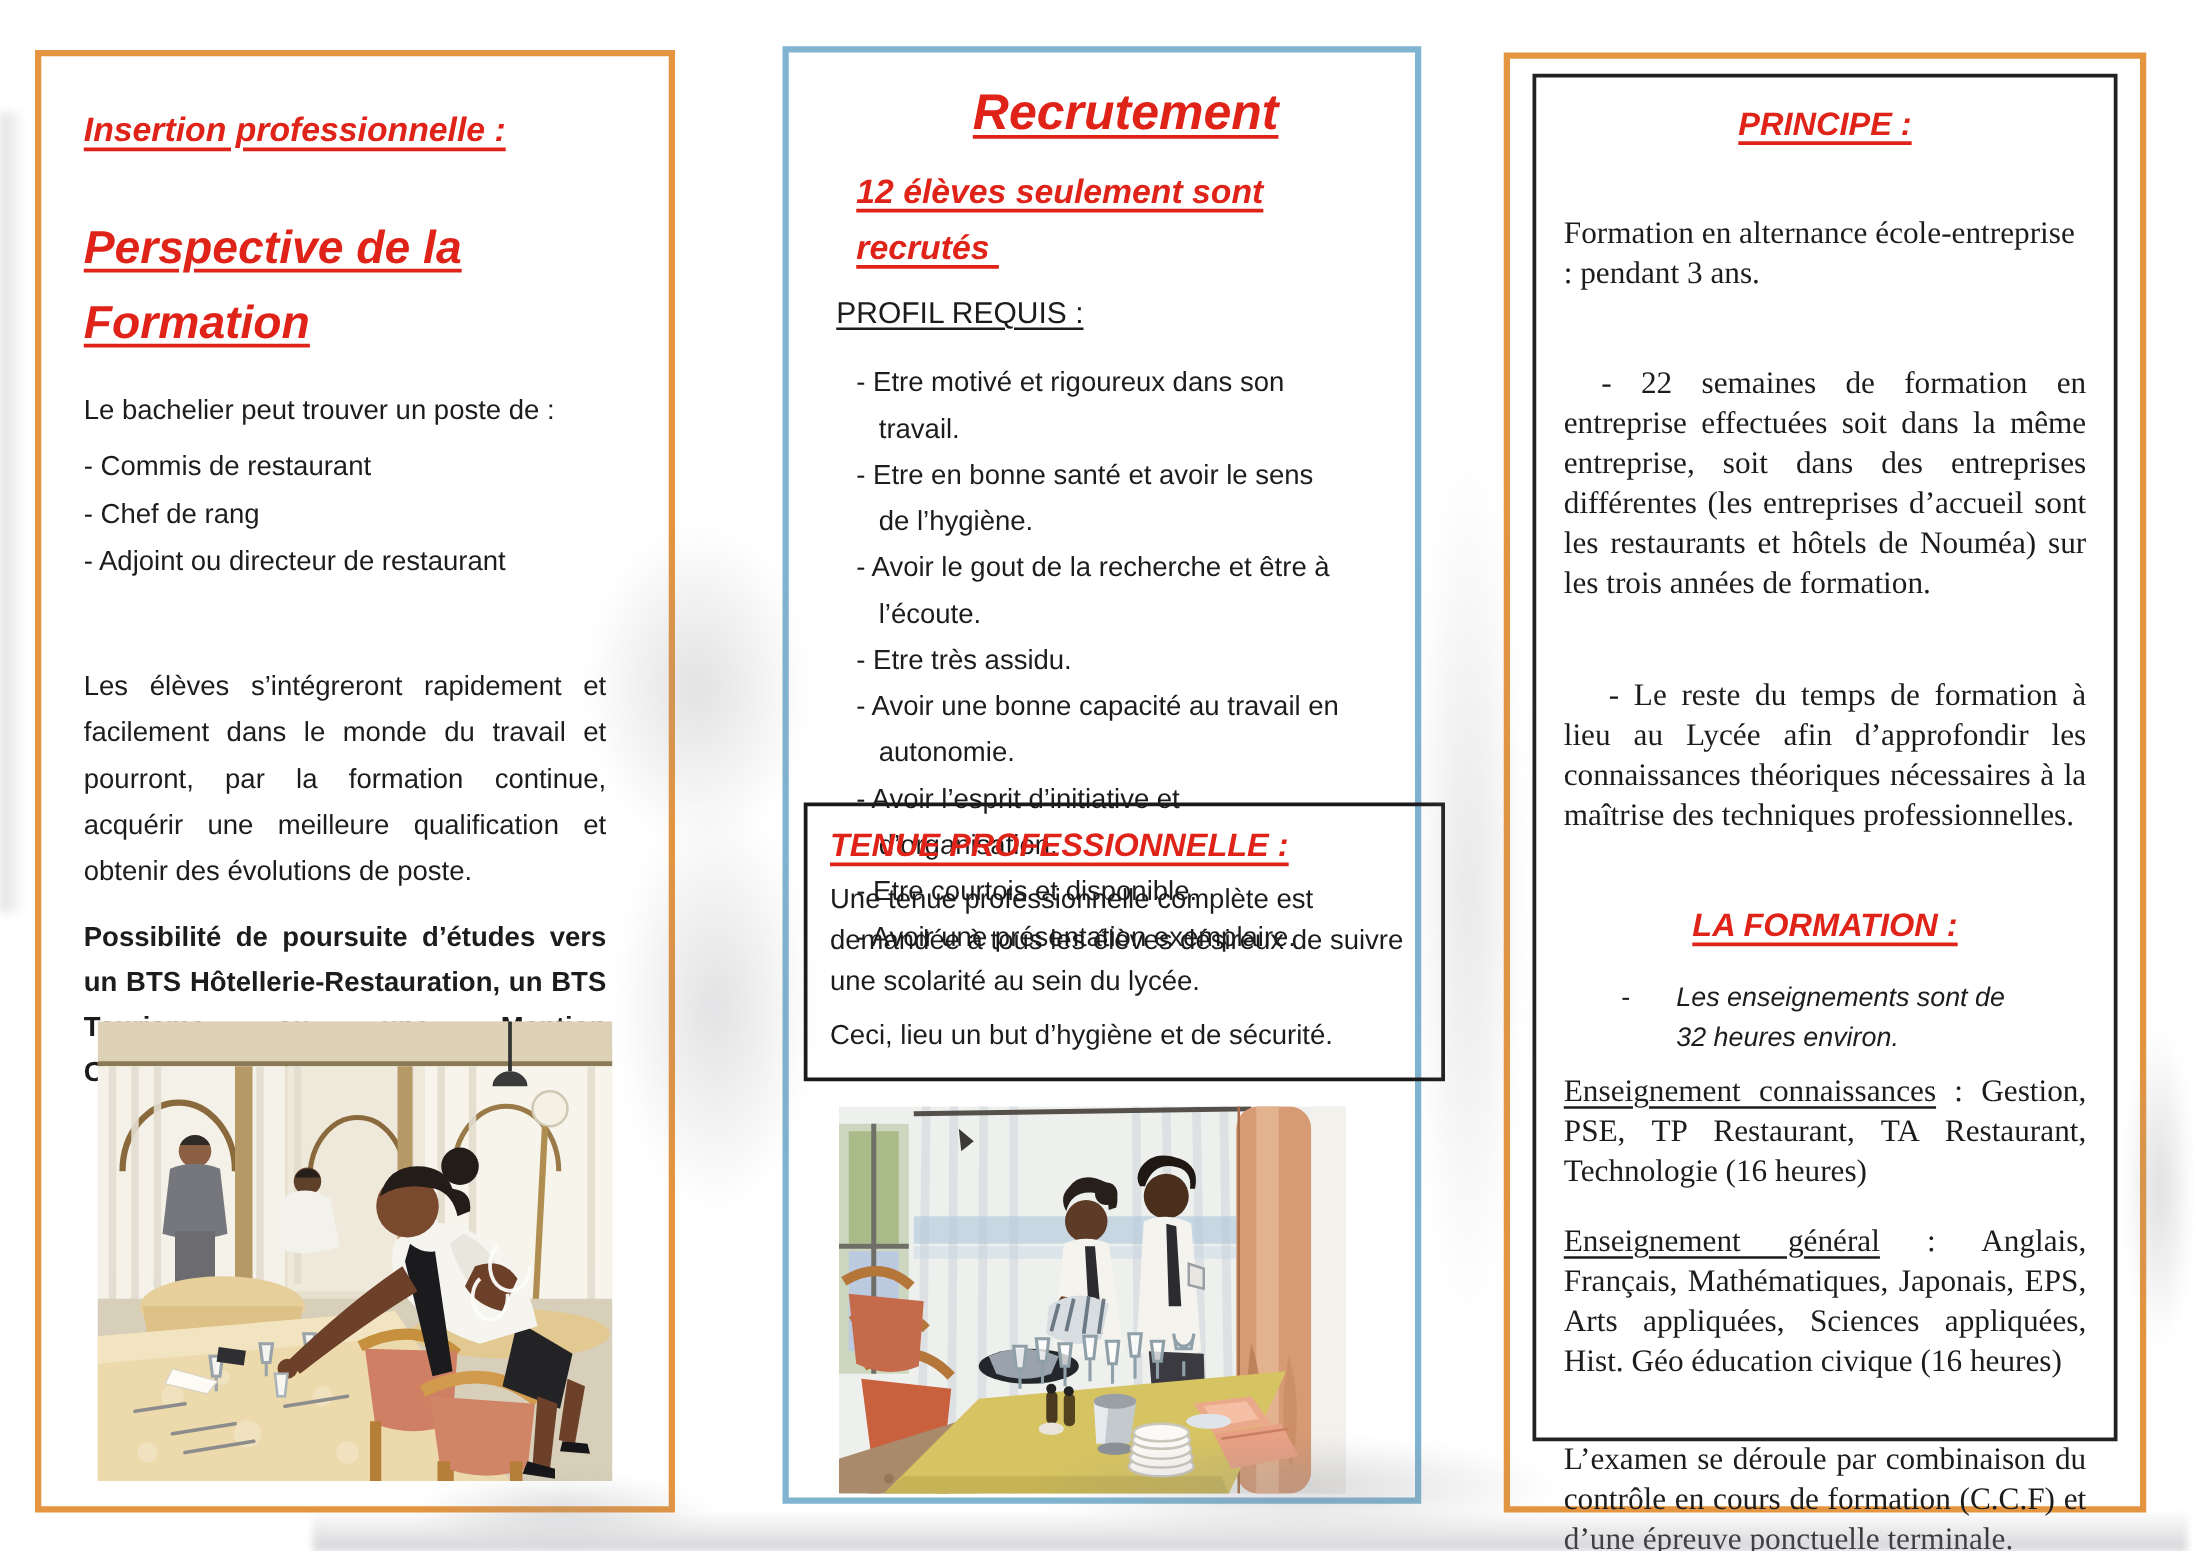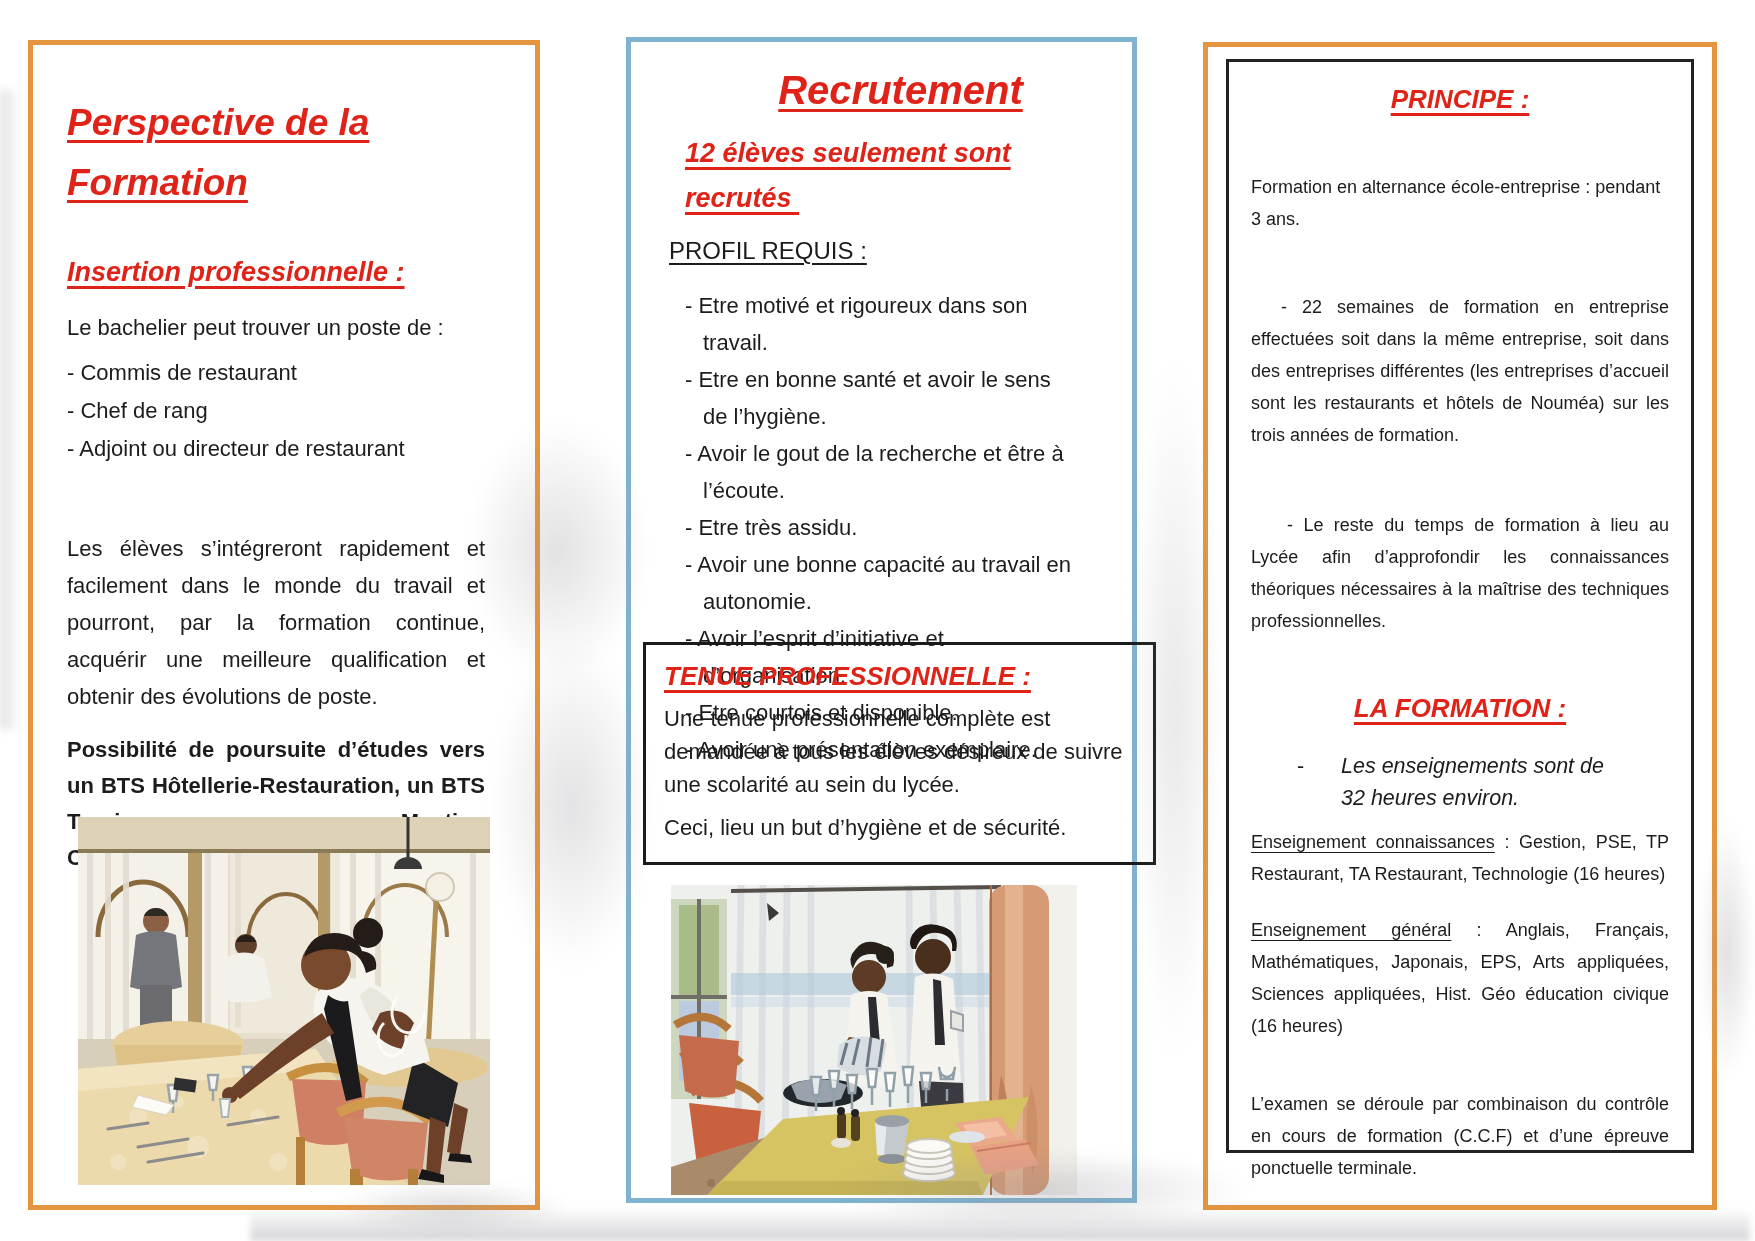--- a/index.html
+++ b/index.html
@@ -24,38 +24,38 @@
   .mid-title{font-size:40px;text-align:center;margin-top:26px;}
   .mid-sub{font-size:27px;margin:18px 0 0 16px;line-height:45px;}
   .profil{font-size:24px;margin:16px 0 6px 0;text-decoration:underline;text-underline-offset:4px;}
   .reqs{margin:22px 30px 0 16px;width:392px;}
   .reqs div{padding-left:18px;text-indent:-18px;line-height:37px;}
   .tenue-box{position:absolute;left:12px;top:600px;width:513px;border:3px solid #1a1a1a;
              box-sizing:border-box;padding:12px 18px 18px 18px;}
   .tenue-h{font-size:26px;margin:4px 0 10px 0;}
   .tenue-box p{margin:10px 0 0 0;font-size:22px;line-height:33px;}
   .rb-h{font-size:26px;margin:8px 0 0 0;text-align:center;}
-  .rb-p{font-size:18px;line-height:32px;text-align:justify;margin:0;}
+  .rb-p{font-size:25px;line-height:32px;text-align:justify;margin:0;font-family:Liberation Serif, serif;}
   .u{text-decoration:underline;text-underline-offset:4px;}
   .dash-item{display:flex;margin:26px 0 0 46px;font-size:21.5px;line-height:32px;}
   .dash-item .dash{width:44px;flex:none;}
   .artifact{position:absolute;pointer-events:none;}
   svg{display:block;}
 </style>
 </head>
 <body>
 
 <div class="page">
 
   <div class="panel panel-left">
+    <div class="red-h sub-h">Insertion professionnelle :</div>
     <div class="red-h title-main">
       <div>Perspective de la</div>
       <div>Formation</div>
     </div>
-    <div class="red-h sub-h">Insertion professionnelle :</div>
     <div class="body-txt left-body">
       <div style="line-height:40px;">Le bachelier peut trouver un poste de :</div>
       <div class="jobs" style="margin-top:6px;">
         <div>- Commis de restaurant</div>
         <div>- Chef de rang</div>
         <div>- Adjoint ou directeur de restaurant</div>
       </div>
       <p class="para-just" style="margin:62px 0 0 0;">Les élèves s’intégreront rapidement et facilement dans le monde du travail et pourront, par la formation continue, acquérir une meilleure qualification et obtenir des évolutions de poste.</p>
       <p class="para-just bold-para" style="margin:17px 0 0 0;line-height:36px;">Possibilité de poursuite d’études vers un BTS Hôtellerie-Restauration, un BTS Tourisme ou une Mention Complémentaire Employé Barman.</p>
     </div>

